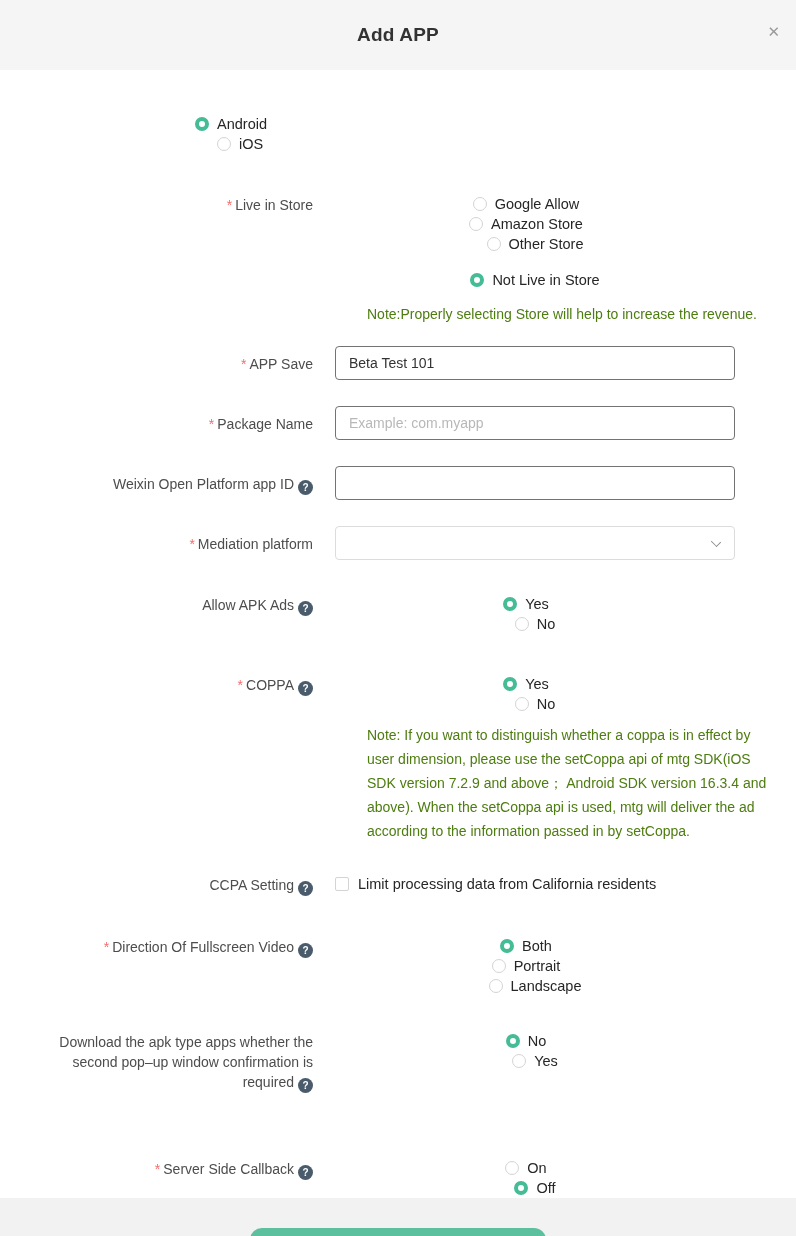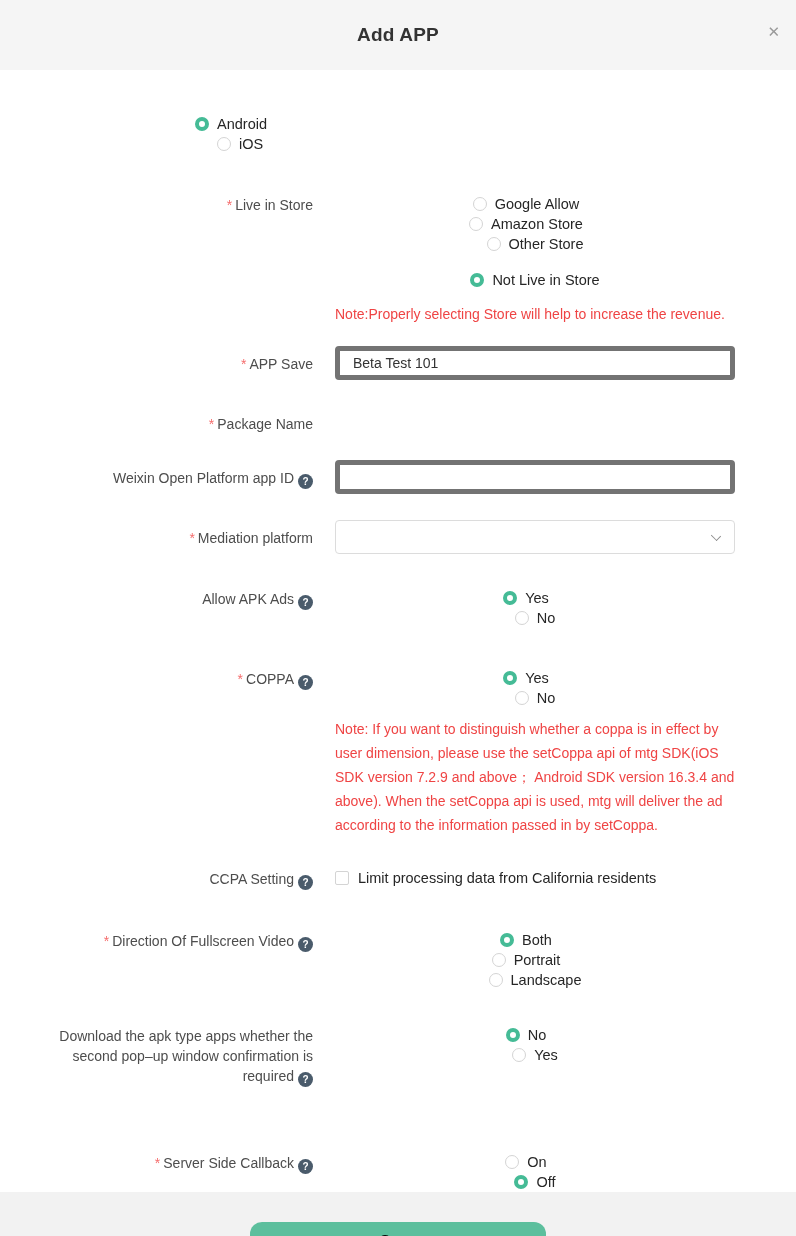--- a/index.html
+++ b/index.html
@@ -36,32 +36,32 @@
   .rdot.on { border: 4px solid #45bb96; }
   .radio .opt-label { margin-left: 8px; font-size: 14.5px; color: #262626; }
 
   
   .checkbox { display: inline-flex; align-items: center; cursor: pointer; line-height: 20px; }
   .cbox { width: 14px; height: 14px; border: 1px solid #d4d4d4; border-radius: 2px;
     background: #fff; flex: 0 0 14px; }
   .checkbox .opt-label { margin-left: 9px; font-size: 14.5px; color: #262626; }
 
   
-  .text-input { width: 400px; height: 34px; border: 5px solid #737373; border-radius: 4px;
+  .text-input { width: 400px; height: 34px; border: 1px solid #737373; border-radius: 4px;
     padding: 0 13px; font-size: 14px; color: #333; outline: none;
     font-family: "Liberation Sans", sans-serif; background: #fff; }
   .text-input::placeholder { color: #b8b8b8; }
   .select-box { position: relative; width: 400px; height: 34px; border: 1px solid #dcdcdc;
     border-radius: 4px; background: #fff; cursor: pointer; }
   .chevron { position: absolute; right: 14px; top: 11px; width: 8px; height: 8px;
     border-right: 1.5px solid #8c8c8c; border-bottom: 1.5px solid #8c8c8c;
     transform: rotate(45deg) scaleY(.8); }
 
   
-  .note { color: #ef4444; font-size: 14px; line-height: 24px; width: 400px; }
+  .note { color: #4d7c0f; font-size: 14px; line-height: 24px; width: 400px; margin-left: 32px; }
 
   
   .r-platform   { margin-bottom: 40px; }
   .r-live       { margin-bottom: 20px; }
   .live-line2   { margin-top: 16px; }
   .live-note    { margin-top: 12px; }
   .r-appname    { margin-bottom: 26px; }
   .r-package    { margin-bottom: 26px; }
   .r-weixin     { margin-bottom: 26px; }
   .r-mediation  { margin-bottom: 34px; }
@@ -141,20 +141,23 @@
       </div>
       <div class="control-col">
         <input class="text-input" type="text" value="Beta Test 101" style="">
       </div>
     </div>
 
     <div class="row r-package">
       <div class="label-col" style="padding-top:8px">
         <span class="req">*</span><span>Package Name</span>
       </div>
+      <div class="control-col">
+        <input class="text-input" type="text" placeholder="Example: com.myapp" style="">
+      </div>
     </div>
 
     <div class="row r-weixin">
       <div class="label-col" style="padding-top:8px">
         <span>Weixin Open Platform app ID</span><span class="help">?</span>
       </div>
       <div class="control-col">
         <input class="text-input" type="text" value="" style="">
       </div>
     </div>

